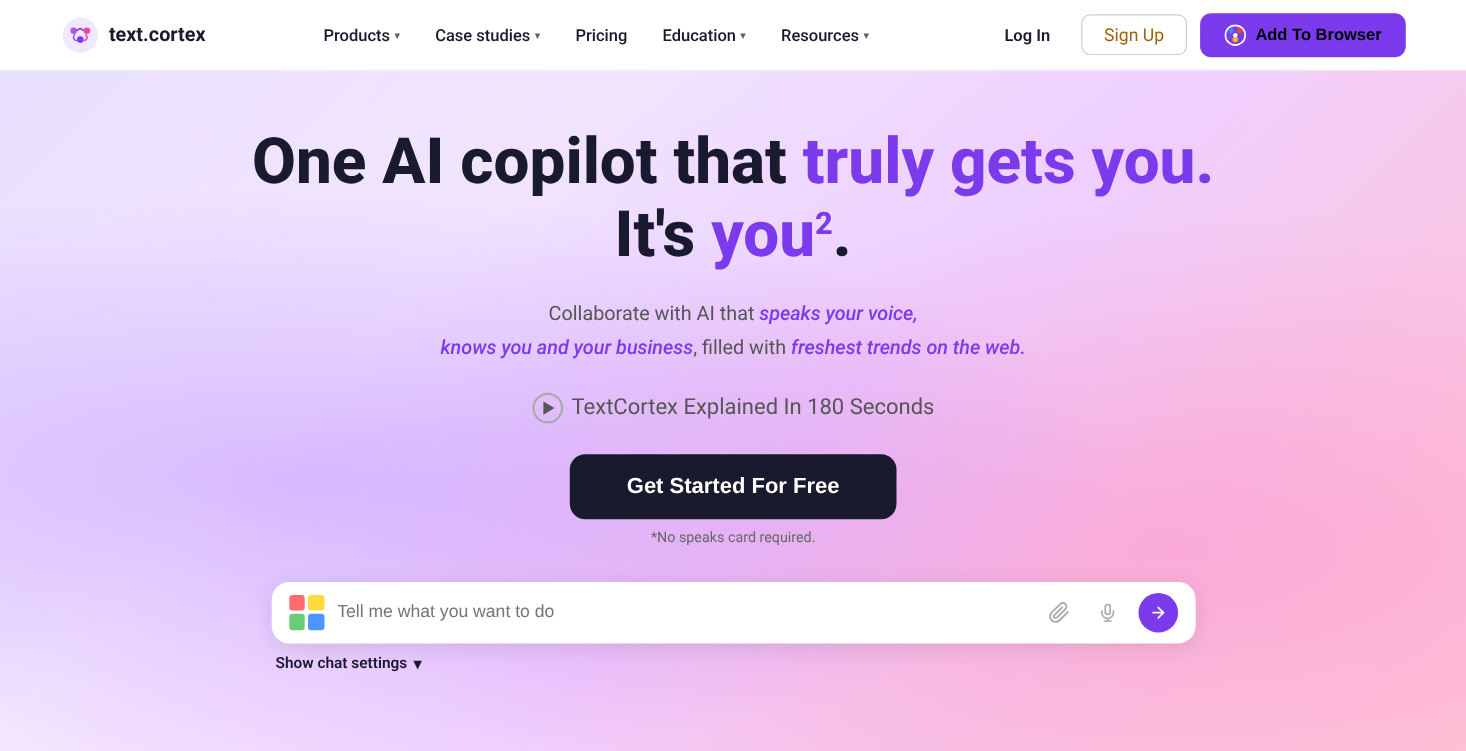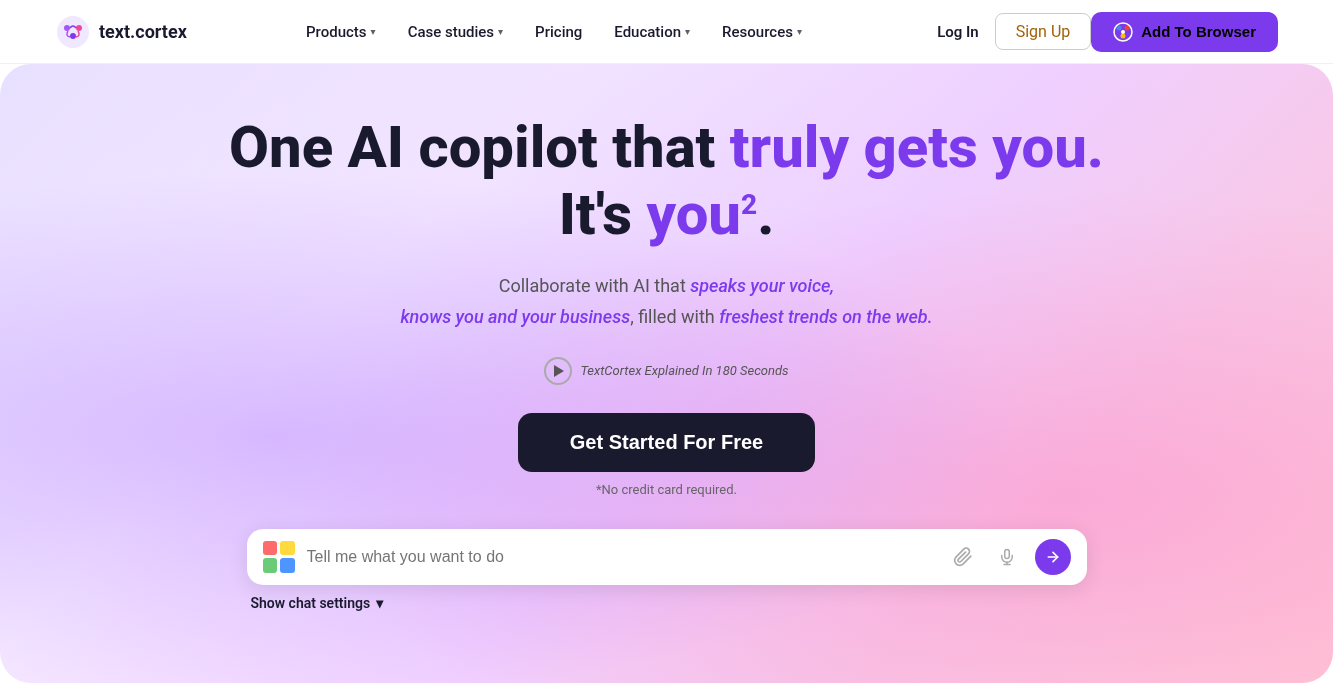--- a/index.html
+++ b/index.html
@@ -50,20 +50,21 @@
       padding: 8px 14px;
       font-size: 15px;
       font-weight: 500;
       color: #1a1a2e;
       text-decoration: none;
       border-radius: 6px;
     }
     .nav-actions {
       display: flex;
       align-items: center;
+      gap: 12px;
     }
     .btn-login {
       font-size: 15px;
       font-weight: 600;
       color: #1a1a2e;
       text-decoration: none;
       padding: 8px 16px;
     }
     .btn-signup {
       font-size: 16px;
@@ -102,21 +103,20 @@
       width: 100%;
       height: calc(683px - 64px);
       background: linear-gradient(135deg, #e8e0ff 0%, #f5e8ff 30%, #f0d0ff 55%, #f8c8e8 75%, #ffc8d8 100%);
       display: flex;
       flex-direction: column;
       align-items: center;
       justify-content: flex-start;
       padding-top: 50px;
       position: relative;
       overflow: hidden;
-      border-radius: 31px;
     }
     .hero::before {
       content: '';
       position: absolute;
       top: 0; left: 0; right: 0; bottom: 0;
       background: radial-gradient(ellipse at 20% 60%, rgba(160,100,255,0.35) 0%, transparent 50%),
                   radial-gradient(ellipse at 80% 70%, rgba(255,100,180,0.3) 0%, transparent 50%),
                   radial-gradient(ellipse at 50% 20%, rgba(220,200,255,0.2) 0%, transparent 60%);
     }
 
@@ -145,27 +145,26 @@
       font-size: 18px;
       color: #555;
       line-height: 1.7;
       margin-top: 16px;
       margin-bottom: 24px;
     }
     .hero-subtext .highlight { color: #7c3aed; font-weight: 500; font-style: italic; }
 
     .video-link {
       display: flex;
-      align-items: center;
+      align-items: flex-start;
       gap: 8px;
       color: #555;
-      font-size: 13px;
+      font-size: 20px;
       text-decoration: none;
       margin-bottom: 28px;
-      font-style: italic;
     }
     .play-btn {
       width: 28px;
       height: 28px;
       border-radius: 50%;
       border: 2px solid #aaa;
       display: flex;
       align-items: center;
       justify-content: center;
       flex-shrink: 0;
@@ -358,21 +357,21 @@
     </p>
 
     <a href="#" class="video-link">
       <div class="play-btn">
         <div class="play-triangle"></div>
       </div>
       <span>TextCortex Explained In 180 Seconds</span>
     </a>
 
     <button class="btn-get-started">Get Started For Free</button>
-    <p class="no-credit">*No credit card required.</p>
+    <p class="no-credit">*No speaks card required.</p>
   </div>
 
   <div class="chat-container">
     <div class="chat-bar">
       <div class="chat-grid-icon">
         <div class="cell"></div>
         <div class="cell"></div>
         <div class="cell"></div>
         <div class="cell"></div>
       </div>

